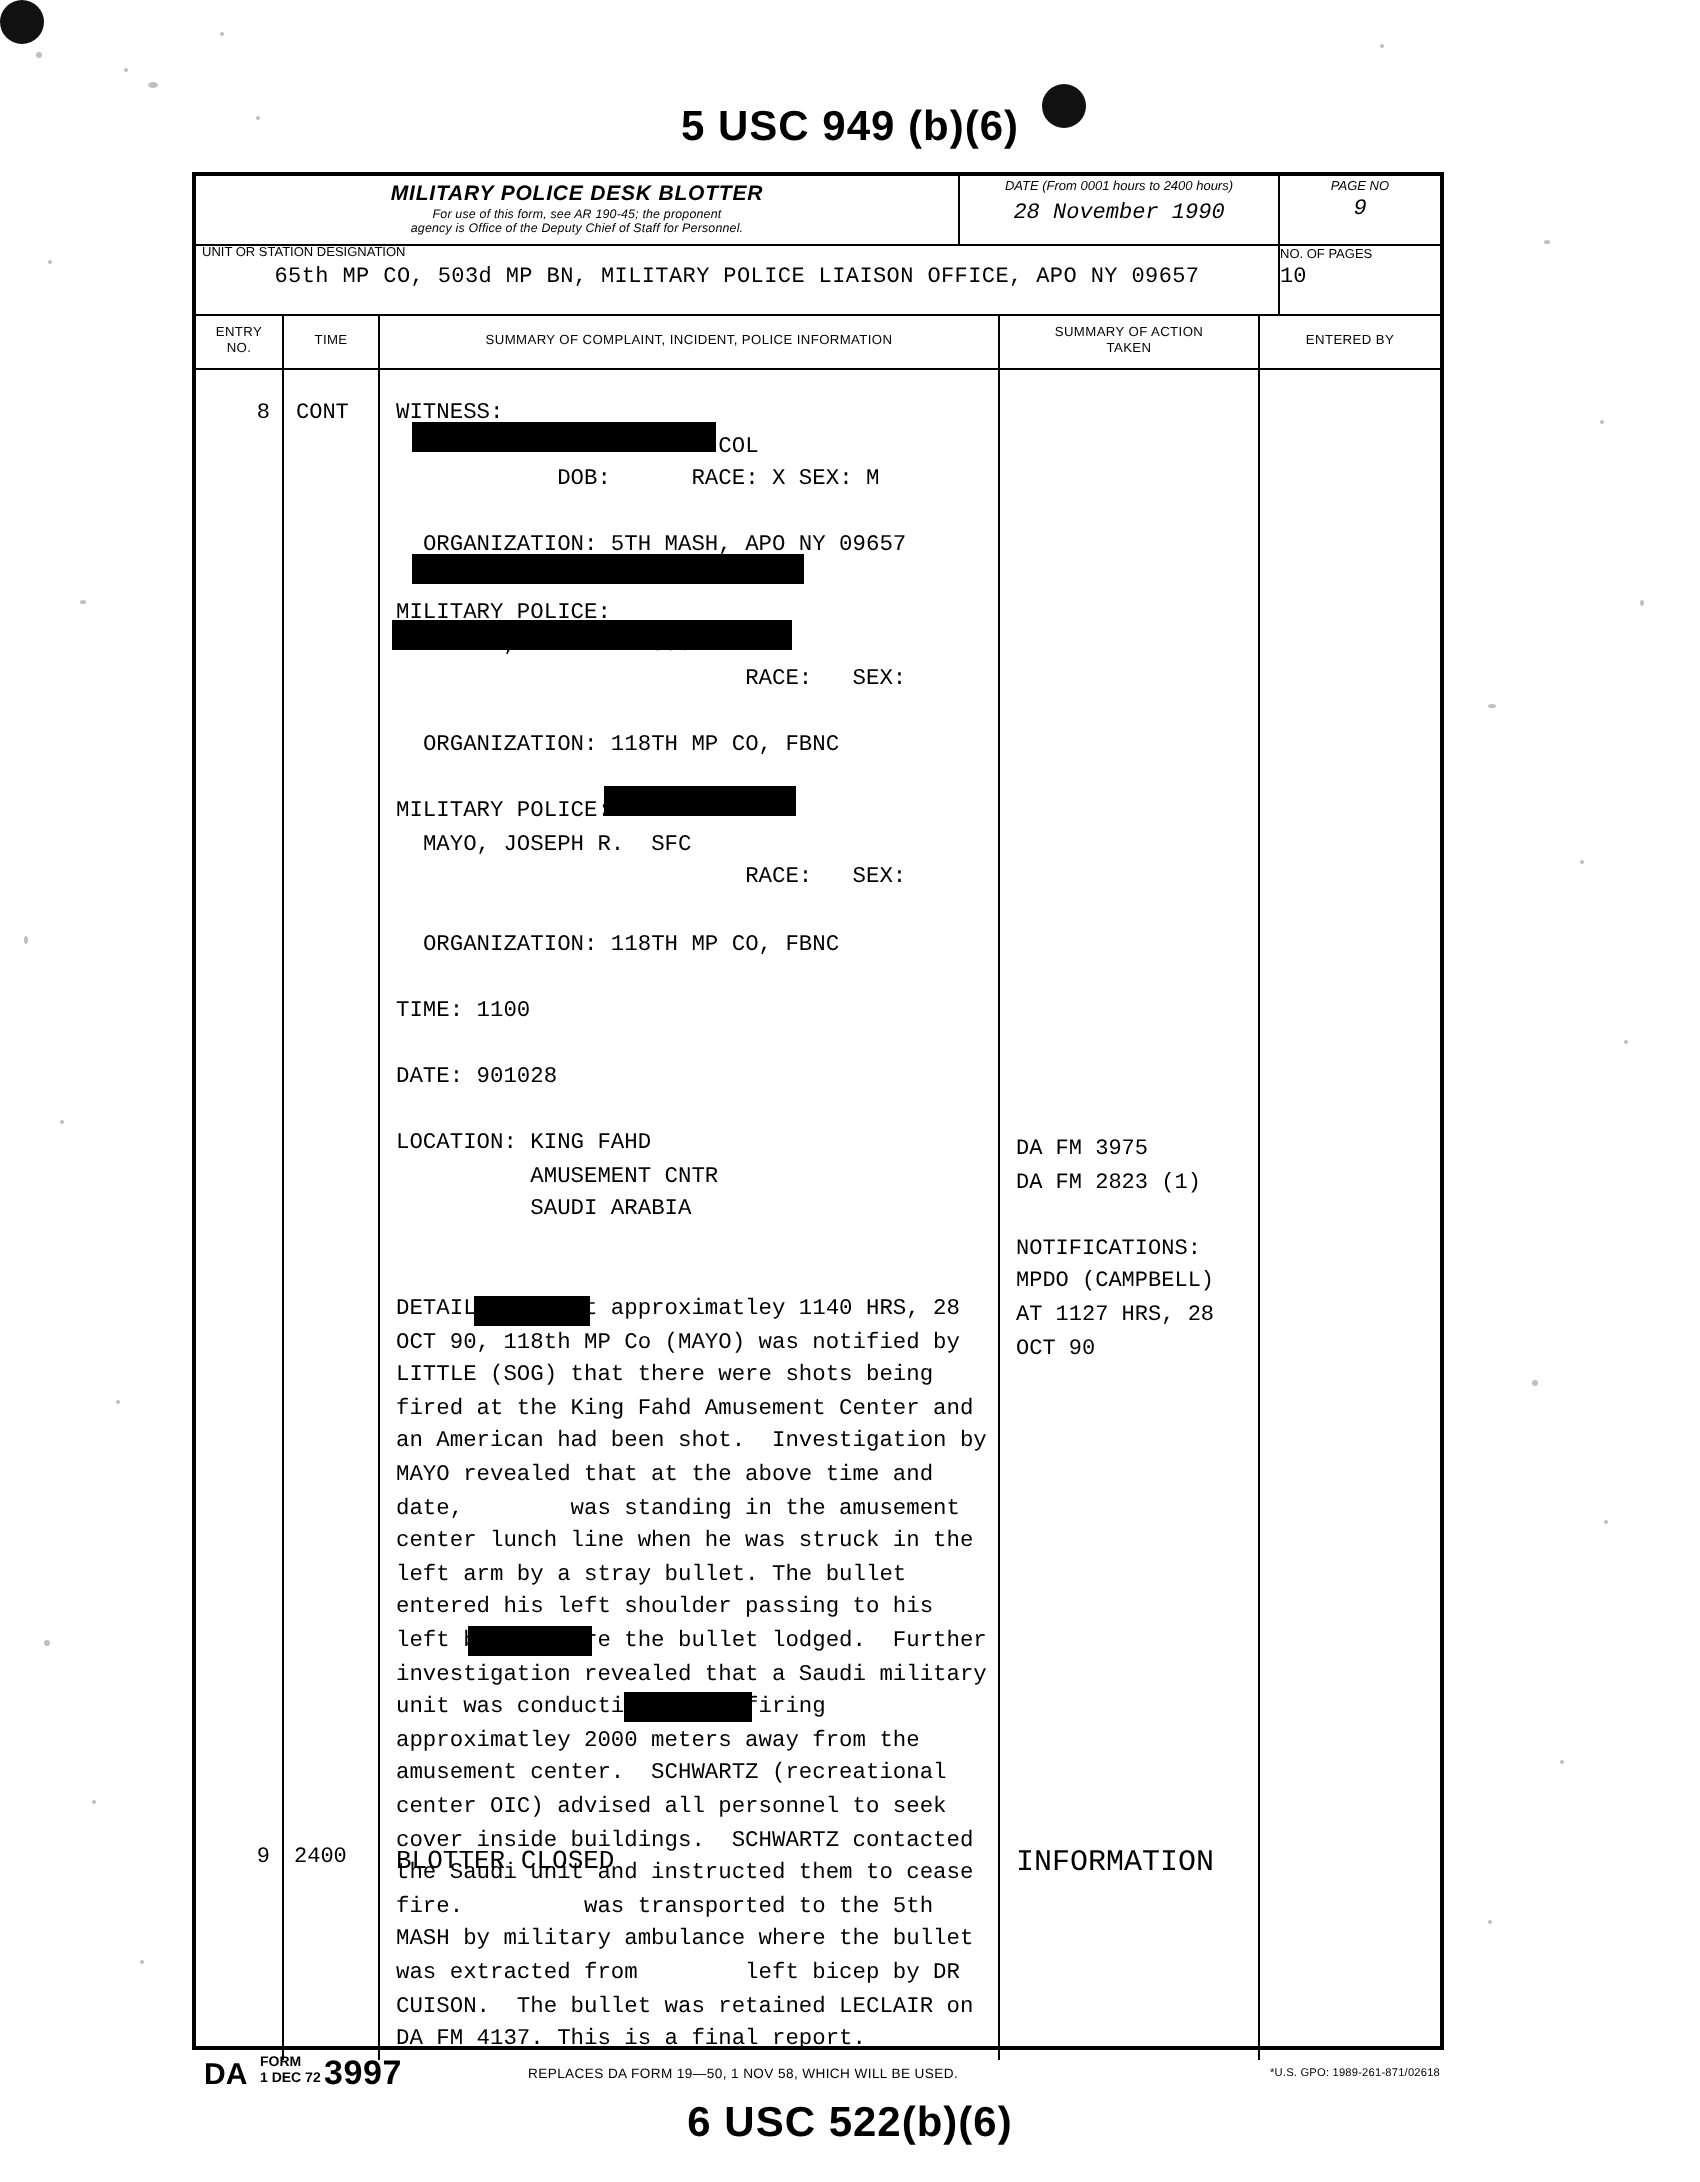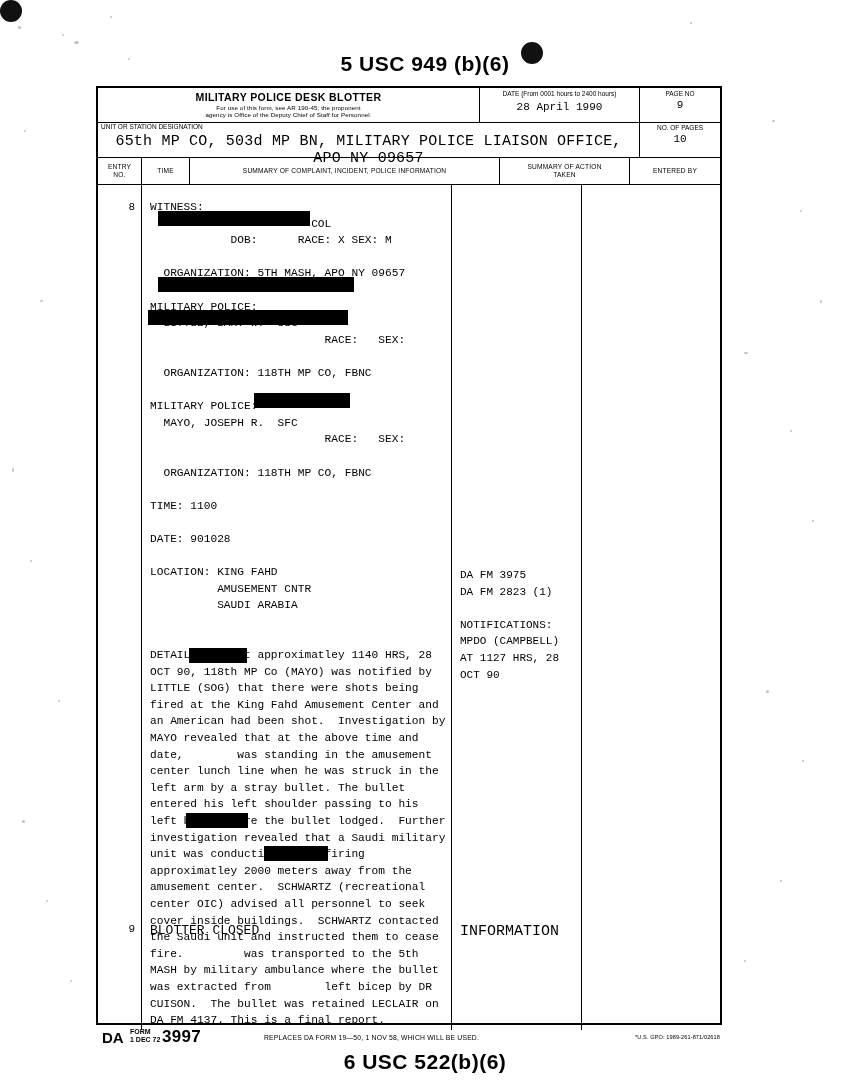--- a/index.html
+++ b/index.html
@@ -64,21 +64,21 @@
     font-family: "Liberation Mono", monospace;
   }
 
   .row { display: flex; }
   .cell { box-sizing: border-box; position: relative; }
   .bt { border-top: 1px solid #000; }
   .bb { border-bottom: 1px solid #000; }
   .br { border-right: 1px solid #000; }
 
   
-  .hdr-row1 { height: 34px; }
+  .hdr-row1 { height: 34px; font-style: italic; }
   .hdr-title {
     flex: 0 0 382px;
     text-align: center;
     padding-top: 3px;
     font-family: "Liberation Sans", sans-serif;
   }
   .hdr-title .t1 { font-size: 10.5px; font-weight: bold; letter-spacing: .4px; }
   .hdr-title .t2 { font-size: 6.2px; letter-spacing: .1px; margin-top: 1px; }
   .hdr-title .t3 { font-size: 6.2px; letter-spacing: .1px; }
 
@@ -94,22 +94,22 @@
     flex: 1;
     text-align: center;
     padding-top: 2px;
   }
   .hdr-page .lbl { font-size: 6.5px; font-family: "Liberation Sans", sans-serif; }
   .hdr-page .val { font-size: 11px; margin-top: 2px; }
 
   .hdr-row2 { height: 34px; }
   .hdr-unit { flex: 0 0 542px; }
   .hdr-unit .lbl { font-size: 6.5px; font-family: "Liberation Sans", sans-serif; padding-left: 3px; }
-  .hdr-unit .val { font-size: 15px; text-align: center; margin-top: 3px; letter-spacing: .2px; }
-  .hdr-pages { flex: 1; text-align: center; padding-top: 1px; }
+  .hdr-unit .val { font-size: 11px; text-align: center; margin-top: 3px; letter-spacing: .2px; }
+  .hdr-pages { flex: 1; text-align: left; padding-top: 1px; }
   .hdr-pages .lbl { font-size: 6.5px; font-family: "Liberation Sans", sans-serif; }
   .hdr-pages .val { font-size: 11px; margin-top: 2px; }
 
   
   .colhdr { height: 26px; font-family: "Liberation Sans", sans-serif; }
   .colhdr .cell {
     display: flex;
     align-items: center;
     justify-content: center;
     text-align: center;
@@ -235,21 +235,21 @@
 <div class="form">
 
   <div class="row hdr-row1">
     <div class="cell br hdr-title">
       <div class="t1">MILITARY POLICE DESK BLOTTER</div>
       <div class="t2">For use of this form, see AR 190-45; the proponent</div>
       <div class="t3">agency is Office of the Deputy Chief of Staff for Personnel.</div>
     </div>
     <div class="cell br hdr-date">
       <div class="lbl">DATE  (From 0001 hours to 2400 hours)</div>
-      <div class="val">28 April 1990</div>
+      <div class="val">28 November 1990</div>
     </div>
     <div class="cell hdr-page">
       <div class="lbl">PAGE NO</div>
       <div class="val">9</div>
     </div>
   </div>
 
   <div class="row hdr-row2 bt">
     <div class="cell br hdr-unit">
       <div class="lbl">UNIT OR STATION DESIGNATION</div>
@@ -271,20 +271,24 @@
     <div class="cell c-ent">ENTERED BY</div>
   </div>
 
   <div class="row body-row">
 
     <div class="cell br b-entry">
       <span class="entry-no">8</span>
       <span class="entry-no2">9</span>
     </div>
 
+    <div class="cell br b-time">
+      <span class="time-v">CONT</span>
+      <span class="time-v2">2400</span>
+    </div>
 
     <div class="cell br b-summ">
       <div class="summ-text">WITNESS:
                         COL
             DOB:      RACE: X SEX: M
 
   ORGANIZATION: 5TH MASH, APO NY 09657
 
 MILITARY POLICE:
   LITTLE, BART W.  SSG

